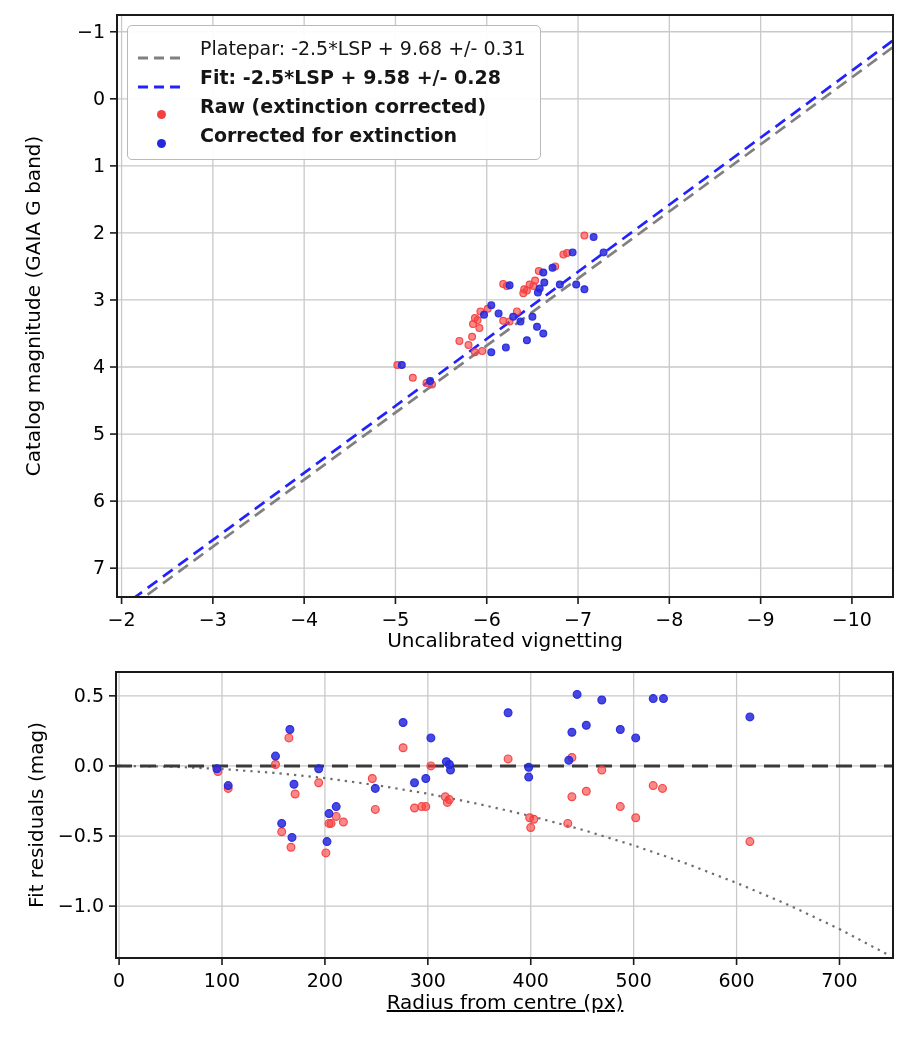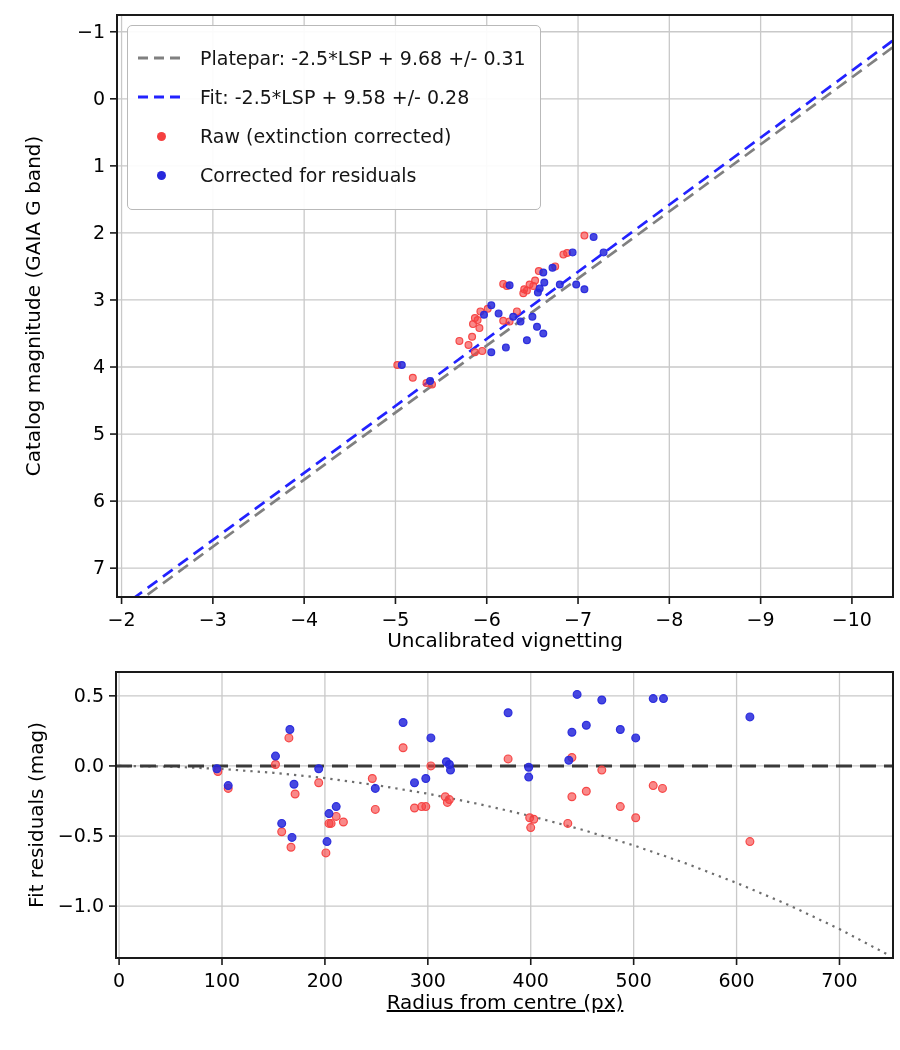--- a/index.html
+++ b/index.html
@@ -22,27 +22,27 @@
   #legend{
     position:absolute;
     left:127px;top:25px;
     background:rgba(255,255,255,0.92);
     border:1.5px solid #b9b9b9;
     border-radius:5px;
     padding:6px 14px 8px 10px;
     font-size:19px;
     color:#151515;
   }
-  .legend-row{display:flex;align-items:center;margin:13px 0;}
+  .legend-row{display:flex;align-items:flex-end;margin:3px 0;}
   .legend-handle{
     width:46px;min-width:46px;margin-right:16px;
     display:flex;align-items:center;justify-content:center;
   }
   .legend-text-block{line-height:26px;}
-  .legend-label{line-height:26px;}
+  .legend-label{line-height:26px;font-weight:bold;}
   .dot-swatch{width:9px;height:9px;border-radius:50%;}
 </style>
 </head>
 <body>
 
 <div id="figure">
 
   <svg id="plot-svg" width="900" height="1050" viewBox="0 0 900 1050">
       <g>
         <clipPath id="clip0">
@@ -303,21 +303,21 @@
     <div class="legend-row">
       <span class="legend-handle">
         <span class="dot-swatch" style="background:#f54040;"></span>
       </span>
       <span class="legend-label">Raw (extinction corrected)</span>
     </div>
     <div class="legend-row">
       <span class="legend-handle">
         <span class="dot-swatch" style="background:#2728dc;"></span>
       </span>
-      <span class="legend-label">Corrected for residuals</span>
+      <span class="legend-label">Corrected for extinction</span>
     </div>
   </div>
 
   <div class="axis-label hcenter" style="left:505px;top:628px;">Uncalibrated vignetting</div>
   <div class="axis-label rot" style="left:33px;top:306px;">Catalog magnitude (GAIA G band)</div>
   <div class="axis-label hcenter" style="left:505px;top:990px;text-decoration:underline;">Radius from centre (px)</div>
   <div class="axis-label rot" style="left:36px;top:815px;">Fit residuals (mag)</div>
 </div>
 
 </body></html>

